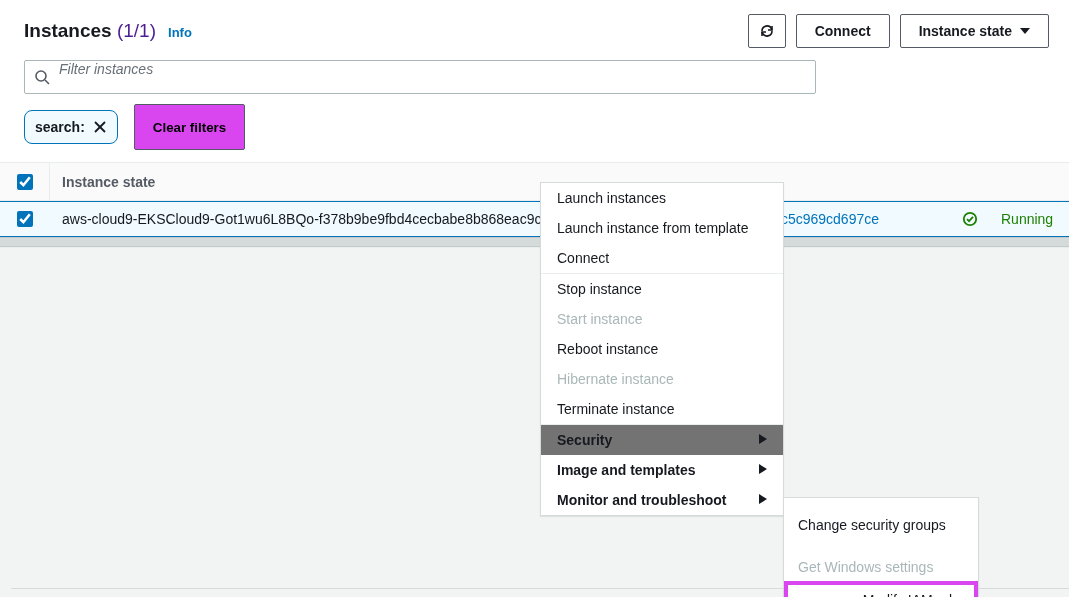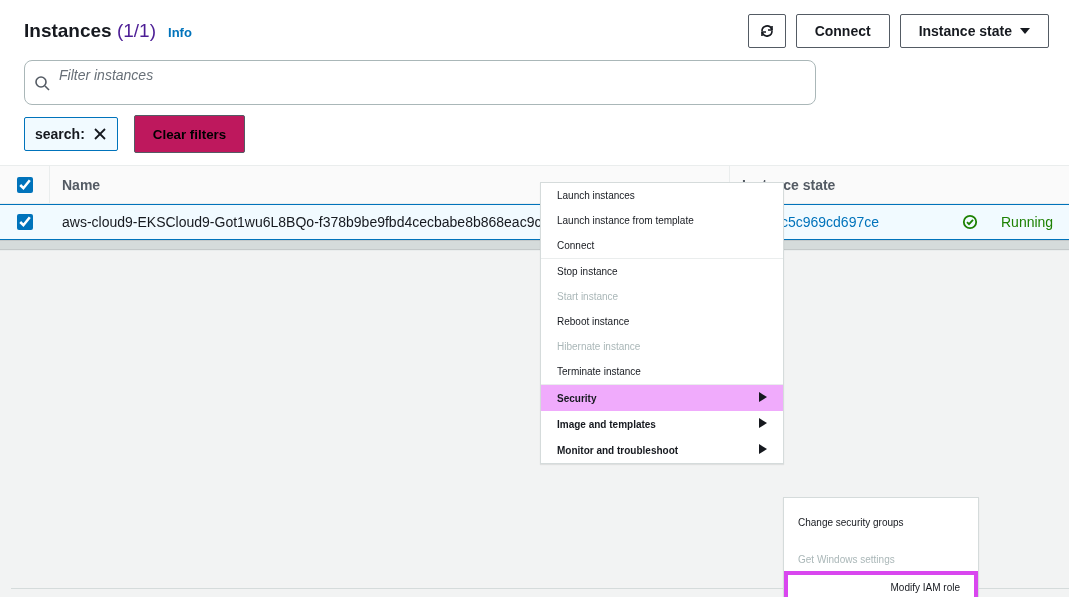--- a/index.html
+++ b/index.html
@@ -39,65 +39,65 @@
       height: 34px;
     }
     .btn-icon { padding: 6px 10px; }
     .filter-row { padding: 6px 24px 10px 24px; }
     .filter-input-wrap {
       position: relative;
       width: 792px;
     }
     .filter-input {
       width: 100%;
-      height: 45px;
+      height: 34px;
       border: 1px solid #aab7b8;
-      border-radius: 8px;
+      border-radius: 2px;
       padding: 6px 10px 22px 34px;
       font-size: 14px;
       font-style: italic;
       color: #687078;
     }
     .filter-input::placeholder { color: #687078; font-style: italic; }
     .search-icon-svg {
       position: absolute;
       left: 10px; top: 50%;
       transform: translateY(-50%);
     }
     .chip-row {
       padding: 0 24px 12px 24px;
       display: flex;
       gap: 16px;
       align-items: center;
     }
     .filter-chip {
       border: 1px solid #0073bb;
       background: #f1faff;
-      border-radius: 2px;
+      border-radius: 8px;
       padding: 6px 10px;
       display: inline-flex;
       align-items: center;
       gap: 8px;
       font-size: 14px;
       color: #16191f;
       height: 34px;
     }
     .filter-chip .chip-key { font-weight: 700; }
     .chip-close {
       cursor: pointer;
       display: inline-flex;
     }
     .clear-btn {
       border: 1px solid #545b64;
-      background: #be185d;
+      background: #d946ef;
       border-radius: 2px;
       padding: 6px 18px;
       font-weight: 700;
       cursor: pointer;
-      height: 38px;
+      height: 46px;
     }
     .table-wrap {
       border-top: 1px solid #eaeded;
       position: relative;
     }
     .table-header {
       display: flex;
       background: #fafafa;
       height: 38px;
       align-items: center;
@@ -159,29 +159,29 @@
       box-shadow: 0 1px 1px rgba(0,0,0,0.08);
       z-index: 10;
     }
     .ctx-main {
       top: 182px;
       left: 540px;
       width: 244px;
     }
     .ctx-item {
       padding: 7px 16px;
-      font-size: 10px;
+      font-size: 14px;
       cursor: pointer;
       display: flex;
       justify-content: space-between;
       align-items: center;
     }
     .ctx-item.bold { font-weight: 700; }
     .ctx-item.disabled { color: #aab7b8; cursor: default; }
-    .ctx-item.hover { background: #f0abfc; }
+    .ctx-item.hover { background: #737373; }
     .ctx-sep { border-top: 1px solid #eaeded; margin: 0; }
     .ctx-arrow { font-size: 11px; }
     .ctx-sub {
       top: 497px;
       left: 783px;
       width: 196px;
     }
     .ctx-sub .ctx-item { padding: 7px 14px; margin-top: 12px; }
     .ctx-item.selbox { border: 4px solid #d946ef; margin: -1px 0; justify-content: flex-end; }
     .caret-down {
@@ -245,26 +245,20 @@
   <button class="clear-btn">
     <span>Clear filters</span>
   </button>
 </div>
 
 <div class="table-wrap">
   <div class="table-header">
     <div class="col col-chk">
       <input type="checkbox" class="chk" checked="" style="">
     </div>
-    <div class="col col-name">
-      <span>Name</span>
-      <svg class="sort-icon" width="10" height="12" viewBox="0 0 10 12" fill="#879196">
-        <polygon points="5,12 1,7 9,7"></polygon>
-      </svg>
-    </div>
     <div class="col col-state">
       <span>Instance state</span>
     </div>
   </div>
 
   <div class="table-row">
     <div class="row-cell col-chk">
       <input type="checkbox" class="chk" checked="" style="">
     </div>
     <div class="row-cell col-name">

